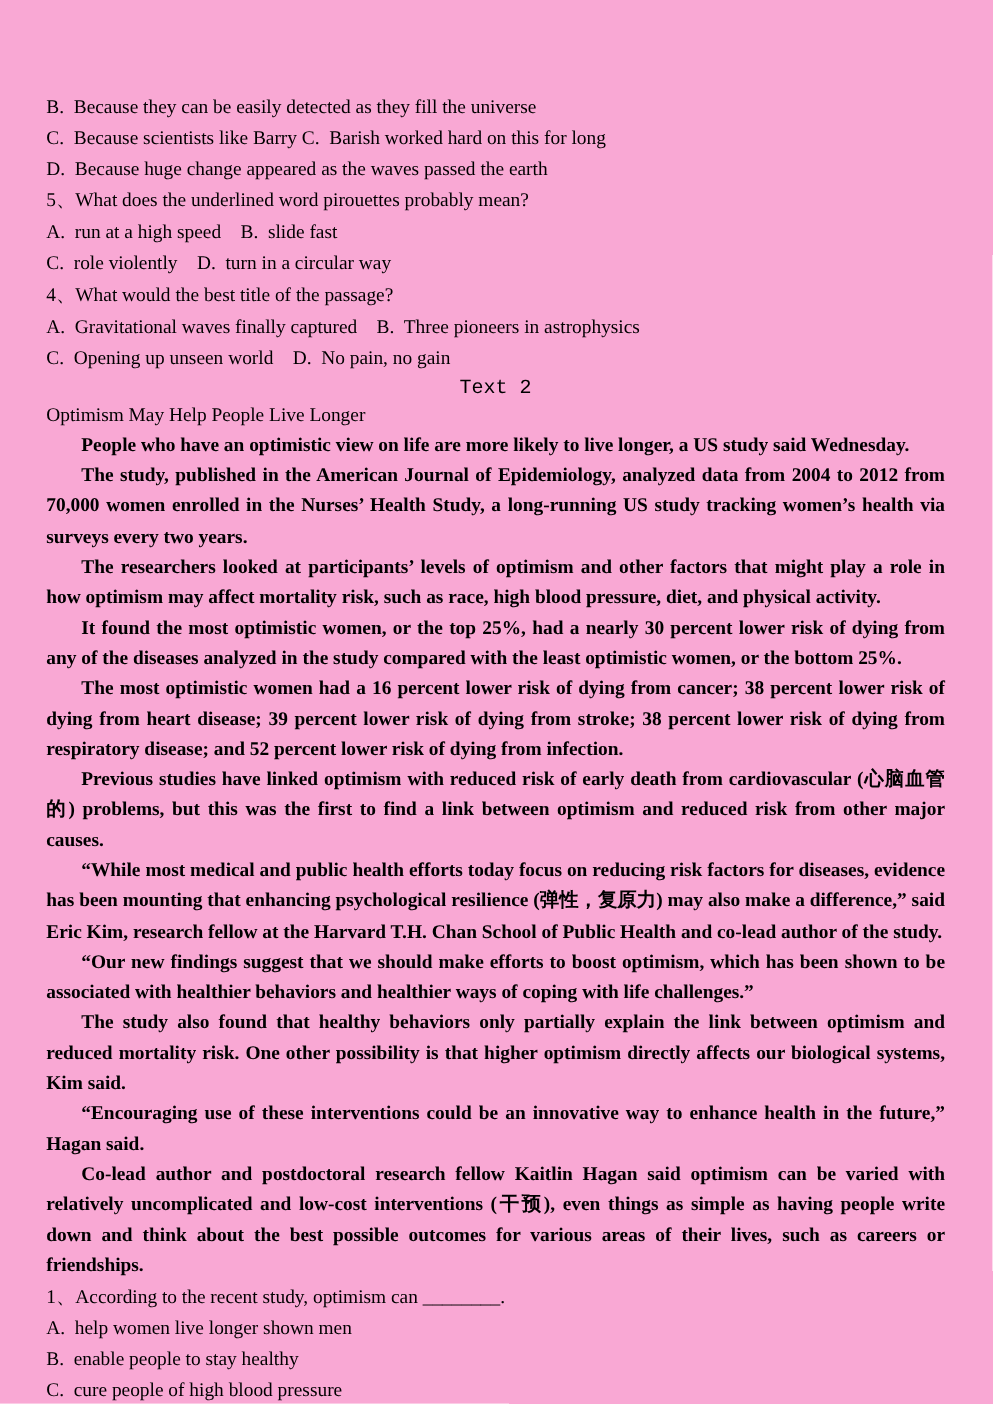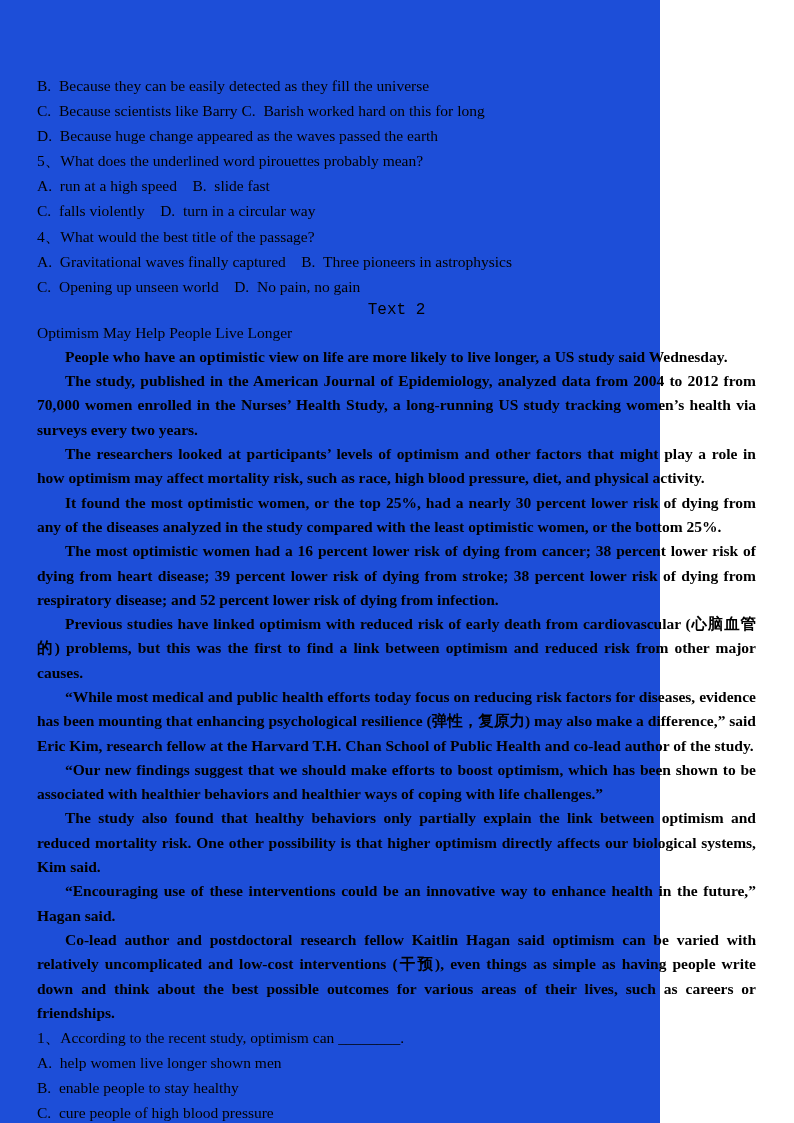--- a/index.html
+++ b/index.html
@@ -9,23 +9,23 @@
   }
   body {
     width: 794px;
     height: 1123px;
     overflow: hidden;
     position: relative;
   }
   .page {
     position: absolute;
     left: 0; top: 0;
-    width: 660px;
+    width: 794px;
     height: 1123px;
-    background: #1d4ed8;
+    background: #f9a8d4;
     color: #000000;
     font-family: "Liberation Serif", serif;
   }
   .content {
     position: absolute;
     left: 37px;
     top: 73px;
     width: 719px;
   }
   .q-line {
@@ -61,21 +61,21 @@
 
 <div class="page">
   <div class="content">
 
     <div>
       <div class="q-line">B.  Because they can be easily detected as they fill the universe</div>
       <div class="q-line">C.  Because scientists like Barry C.  Barish worked hard on this for long</div>
       <div class="q-line">D.  Because huge change appeared as the waves passed the earth</div>
       <div class="q-line">5、What does the underlined word pirouettes probably mean?</div>
       <div class="q-line">A.  run at a high speed    B.  slide fast</div>
-      <div class="q-line">C.  falls violently    D.  turn in a circular way</div>
+      <div class="q-line">C.  role violently    D.  turn in a circular way</div>
       <div class="q-line">4、What would the best title of the passage?</div>
       <div class="q-line">A.  Gravitational waves finally captured    B.  Three pioneers in astrophysics</div>
       <div class="q-line">C.  Opening up unseen world    D.  No pain, no gain</div>
     </div>
 
     <div class="section-heading">Text 2</div>
 
     <div class="article-title">Optimism May Help People Live Longer</div>
 
     <div>

